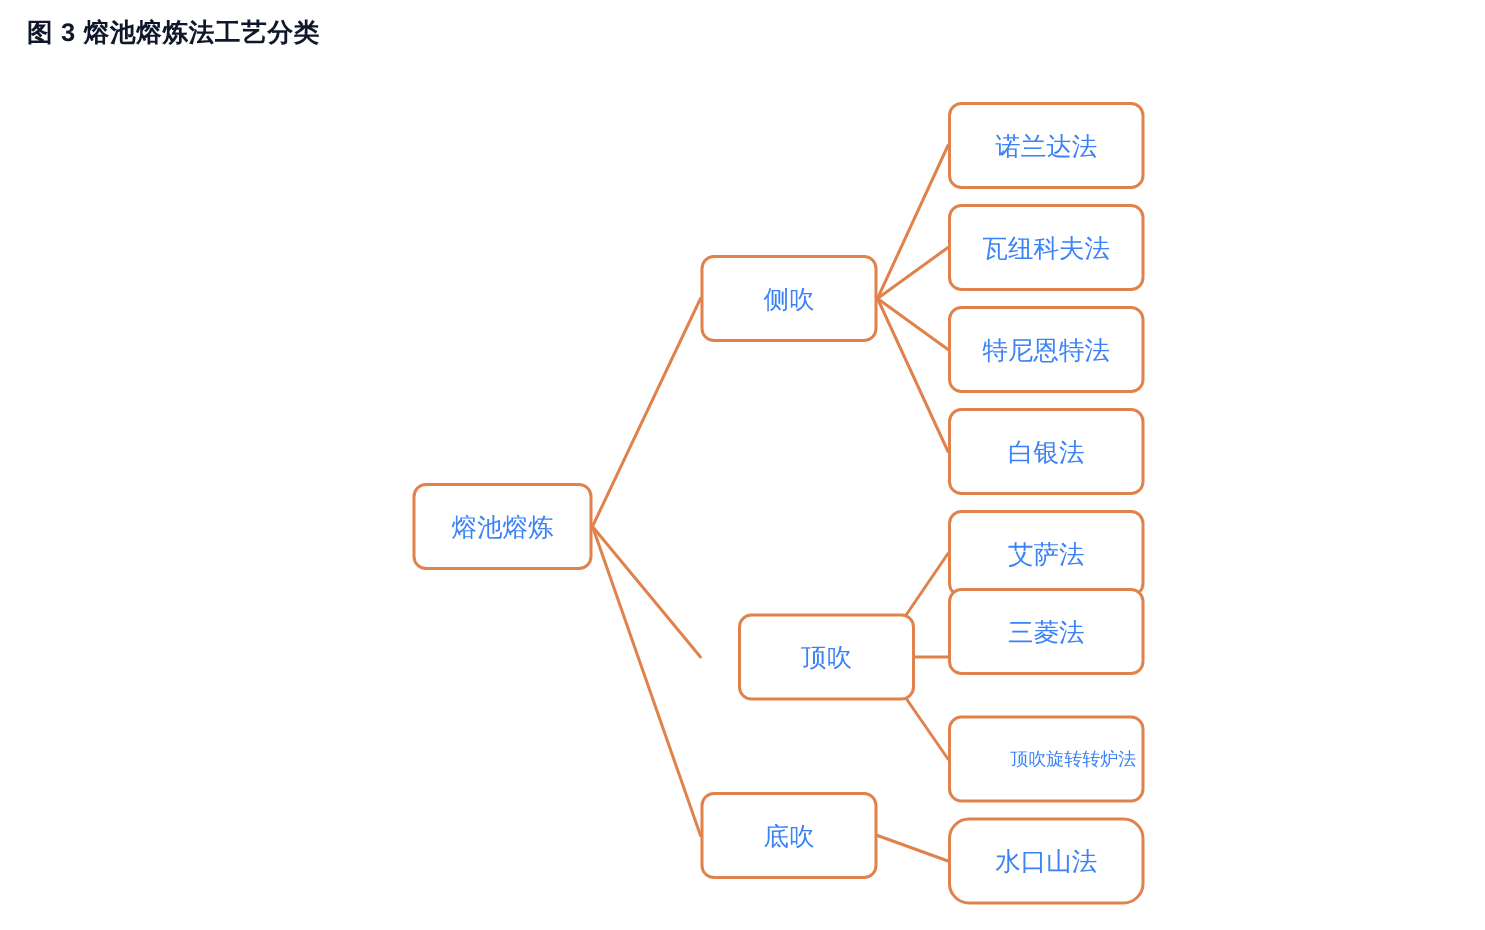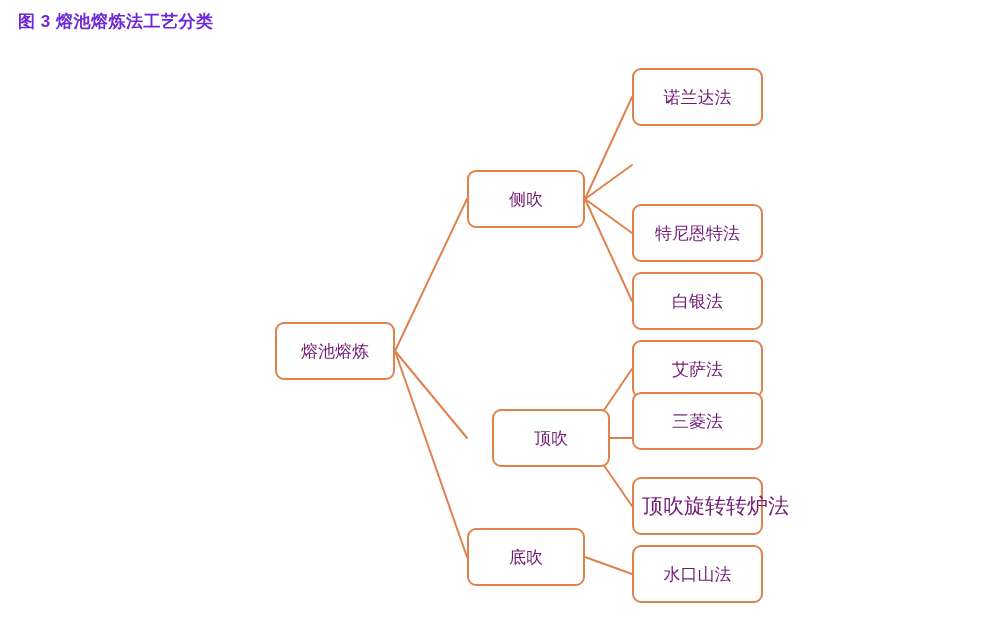--- a/index.html
+++ b/index.html
@@ -14,21 +14,21 @@
     height: 620px;
     background: #ffffff;
     overflow: hidden;
   }
   .fig-title {
     position: absolute;
     left: 18px;
     top: 10px;
     font-size: 17px;
     font-weight: 700;
-    color: #6d28d9;
+    color: #0f172a;
     letter-spacing: 0.5px;
     white-space: nowrap;
   }
   .edges {
     position: absolute;
     left: 0;
     top: 0;
   }
   .edges line {
     stroke: #e0824b;
@@ -39,38 +39,38 @@
   .node {
     position: absolute;
     box-sizing: border-box;
     border: 2px solid #e0824b;
     border-radius: 9px;
     background: #ffffff;
     display: flex;
     align-items: center;
     justify-content: center;
     font-size: 17px;
-    color: #701a75;
+    color: #3b82f6;
     white-space: nowrap;
     text-align: center;
   }
   
   .n-root   { left: 275px; top: 322px; width: 120px; height: 58px; }
   .n-side   { left: 467px; top: 170px; width: 118px; height: 58px; }
   .n-top    { left: 467px; top: 409px; width: 118px; height: 58px; margin-left: 25px; }
   .n-bottom { left: 467px; top: 528px; width: 118px; height: 58px; text-align: right; }
   .n-leaf   { left: 632px; width: 131px; height: 58px; }
   .n-l1 { top: 68px; }
   .n-l2 { top: 136px; }
   .n-l3 { top: 204px; align-items: center; }
   .n-l4 { top: 272px; }
   .n-l5 { top: 340px; }
   .n-l6 { top: 392px; }
-  .n-l7 { top: 477px; font-size: 21px; padding-left: 36px; }
-  .n-l8 { top: 545px; }
+  .n-l7 { top: 477px; font-size: 12px; padding-left: 36px; }
+  .n-l8 { top: 545px; border-radius: 14px; }
 </style>
 </head>
 <body>
 
 <div class="canvas">
 
   <div class="fig-title">图 3  熔池熔炼法工艺分类</div>
 
   <svg class="edges" width="990" height="620">
 
@@ -100,20 +100,23 @@
   <div class="node n-top">
     <span>顶吹</span>
   </div>
   <div class="node n-bottom">
     <span>底吹</span>
   </div>
 
   <div class="node n-leaf n-l1">
     <span>诺兰达法</span>
   </div>
+  <div class="node n-leaf n-l2">
+    <span>瓦纽科夫法</span>
+  </div>
   <div class="node n-leaf n-l3">
     <span>特尼恩特法</span>
   </div>
   <div class="node n-leaf n-l4">
     <span>白银法</span>
   </div>
 
   <div class="node n-leaf n-l5">
     <span>艾萨法</span>
   </div>

